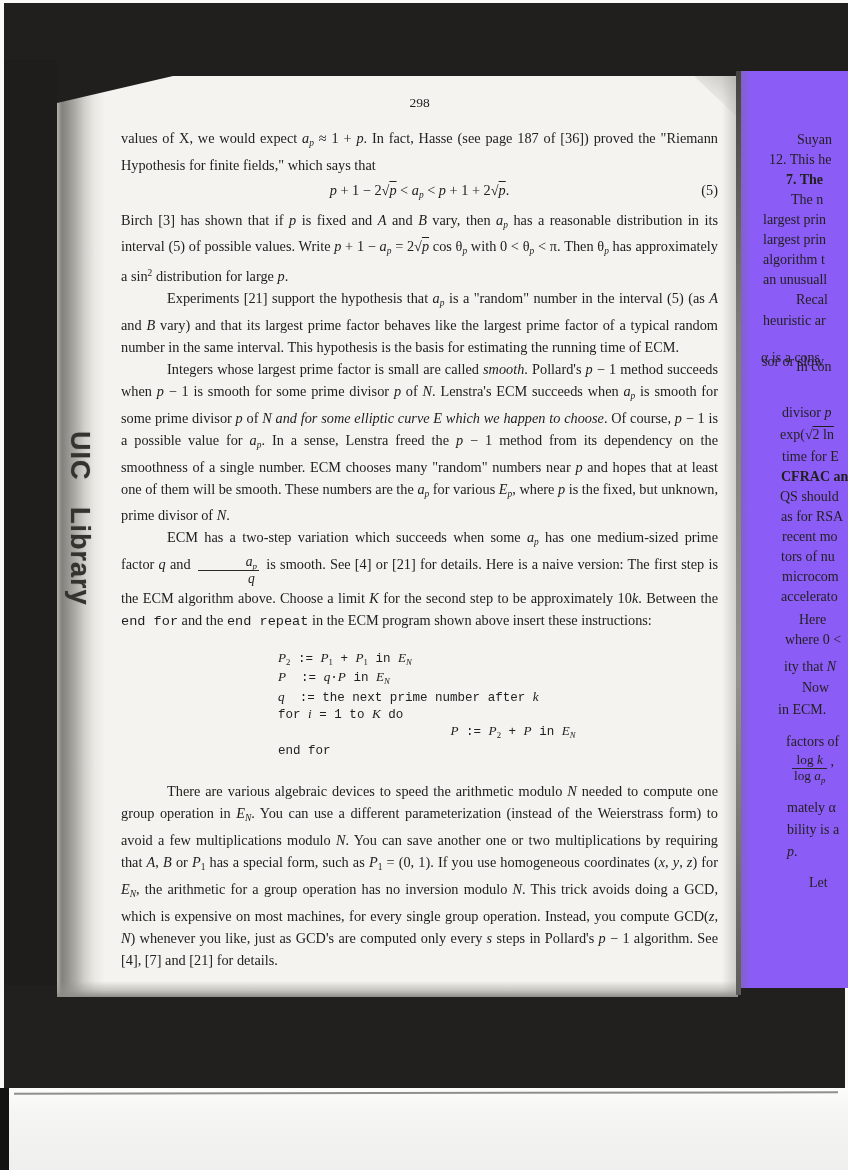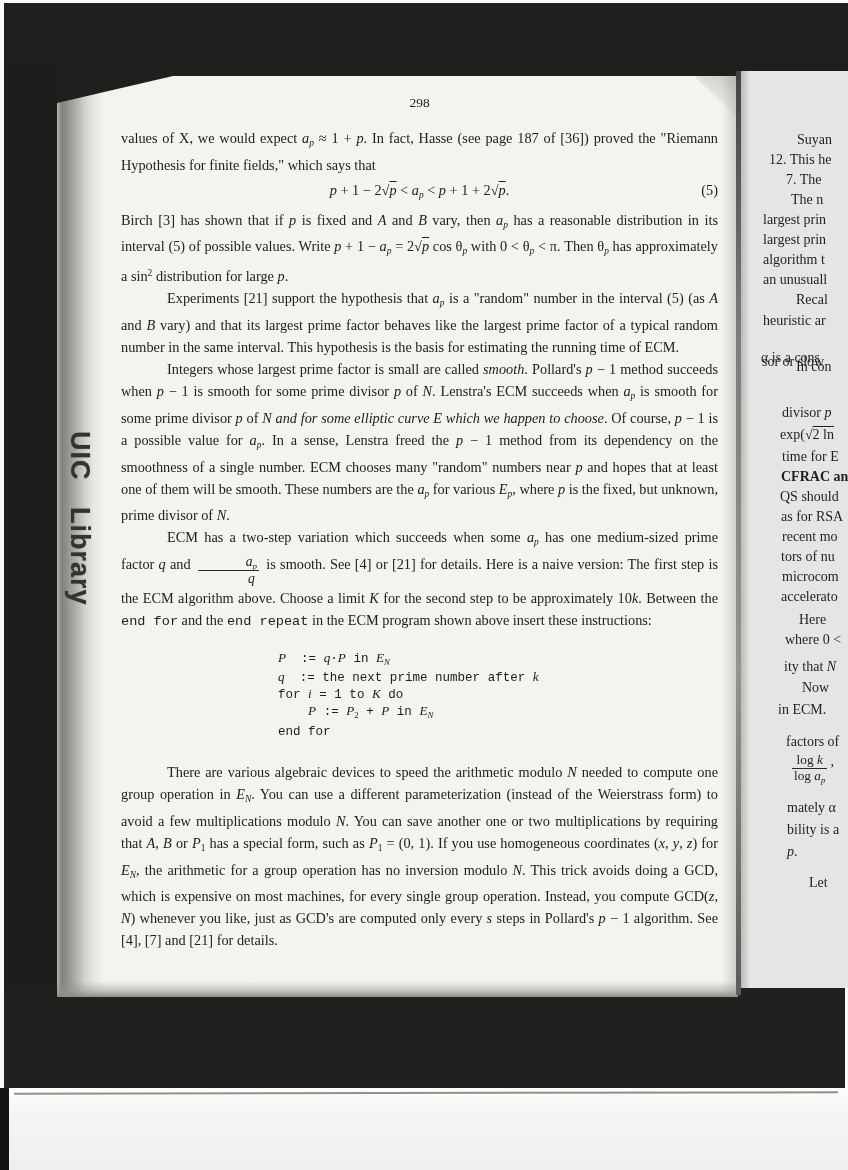--- a/index.html
+++ b/index.html
@@ -24,35 +24,35 @@
   #main-right-shade{right:0;top:0;width:16px;height:100%;
      background:linear-gradient(90deg,rgba(170,168,162,0),rgba(170,168,162,.55));}
   #main-bottom-shade{left:0;bottom:0;width:100%;height:16px;
      background:linear-gradient(180deg,rgba(150,148,142,0),rgba(150,148,142,.5) 60%,#8f8d87 100%);}
   #curl-corner{left:637px;top:0;width:44px;height:42px;
      background:linear-gradient(215deg,#b9b8b4 0%,#dddcd8 40%,#f4f3ef 75%);
      clip-path:polygon(100% 0,0 0,100% 100%);opacity:.85;}
   
   #gutter{left:736px;top:71px;width:5px;height:924px;
      background:linear-gradient(180deg,#44433f,#7d7c78 28%,#94938d 65%,#5d5c58 100%);}
-  #right-page{left:741px;top:71px;width:107px;height:917px;background:#e5e5e5;overflow:hidden;}
+  #right-page{left:741px;top:71px;width:107px;height:917px;background:#8b5cf6;overflow:hidden;}
   #right-left-shade{left:0;top:0;width:9px;height:100%;
      background:linear-gradient(90deg,rgba(110,108,102,.35),rgba(110,108,102,0));}
   .rline{position:absolute;white-space:nowrap;font-size:14px;line-height:18px;color:#211f1e;}
   
   #page-number{left:121px;top:95px;width:597px;text-align:center;font-size:13.5px;color:#222;}
   #text-column{left:121px;top:127px;width:597px;font-size:14.3px;line-height:22px;
      color:#222120;text-align:justify;}
   #text-column p{margin:0;}
   #text-column p.ind{text-indent:46px;}
   .eq{position:relative;text-align:center;margin:3px 0;}
   .eq .eq-num{position:absolute;right:0;top:0;}
   .codeblk{margin:17px 0 21px 157px;font-size:13.2px;line-height:16px;text-align:left;}
   .it{font-style:italic;}
-  .bd{font-weight:400;margin-top:24px;}
+  .bd{font-weight:700;margin-top:24px;}
   .mono{font-family:"Liberation Mono","DejaVu Sans Mono",monospace;font-size:.95em;}
   .sub{font-size:.66em;vertical-align:-0.3em;}
   .sup{font-size:.66em;vertical-align:0.5em;}
   .rad{text-decoration:overline;}
   .frac{display:inline-block;text-align:center;vertical-align:-1.05em;line-height:1.12;
         font-size:.95em;margin:0 3px;}
   .frac .den{display:block;border-top:1px solid #2a2928;padding:0 2px;}
   .frac .num{display:block;padding:0 2px;}
   
   #copier-margin{left:0;top:1088px;width:848px;height:82px;
@@ -122,24 +122,25 @@
   <div class="abs" id="page-number">298</div>
 
   <div class="abs" id="text-column">
       <p><span>values of X, we would expect </span><span class="it">a</span><span class="it sub">p</span><span> ≈ 1 + </span><span class="it">p</span><span>. In fact, Hasse (see page 187 of [36]) proved the "Riemann Hypothesis for finite fields," which says that</span></p>
       <div class="eq"><span class="it">p</span><span> + 1 − 2√</span><span class="it rad">p</span><span> &lt; </span><span class="it">a</span><span class="it sub">p</span><span> &lt; </span><span class="it">p</span><span> + 1 + 2√</span><span class="it rad">p</span><span>.</span><span class="eq-num">(5)</span></div>
       <p><span>Birch [3] has shown that if </span><span class="it">p</span><span> is fixed and </span><span class="it">A</span><span> and </span><span class="it">B</span><span> vary, then </span><span class="it">a</span><span class="it sub">p</span><span> has a reasonable distribution in its interval (5) of possible values. Write </span><span class="it">p</span><span> + 1 − </span><span class="it">a</span><span class="it sub">p</span><span> = 2√</span><span class="it rad">p</span><span> cos θ</span><span class="it sub">p</span><span> with 0 &lt; θ</span><span class="it sub">p</span><span> &lt; π. Then θ</span><span class="it sub">p</span><span> has approximately a sin</span><span class="sup">2</span><span> distribution for large </span><span class="it">p</span><span>.</span></p>
       <p class="ind"><span>Experiments [21] support the hypothesis that </span><span class="it">a</span><span class="it sub">p</span><span> is a "random" number in the interval (5) (as </span><span class="it">A</span><span> and </span><span class="it">B</span><span> vary) and that its largest prime factor behaves like the largest prime factor of a typical random number in the same interval. This hypothesis is the basis for estimating the running time of ECM.</span></p>
       <p class="ind"><span>Integers whose largest prime factor is small are called </span><span class="it">smooth</span><span>. Pollard's </span><span class="it">p</span><span> − 1 method succeeds when </span><span class="it">p</span><span> − 1 is smooth for some prime divisor </span><span class="it">p</span><span> of </span><span class="it">N</span><span>. Lenstra's ECM succeeds when </span><span class="it">a</span><span class="it sub">p</span><span> is smooth for some prime divisor </span><span class="it">p</span><span> of </span><span class="it">N</span><span> </span><span class="it">and for some elliptic curve E which we happen to choose</span><span>. Of course, </span><span class="it">p</span><span> − 1 is a possible value for </span><span class="it">a</span><span class="it sub">p</span><span>. In a sense, Lenstra freed the </span><span class="it">p</span><span> − 1 method from its dependency on the smoothness of a single number. ECM chooses many "random" numbers near </span><span class="it">p</span><span> and hopes that at least one of them will be smooth. These numbers are the </span><span class="it">a</span><span class="it sub">p</span><span> for various </span><span class="it">E</span><span class="it sub">p</span><span>, where </span><span class="it">p</span><span> is the fixed, but unknown, prime divisor of </span><span class="it">N</span><span>.</span></p>
       <p class="ind"><span>ECM has a two-step variation which succeeds when some </span><span class="it">a</span><span class="it sub">p</span><span> has one medium-sized prime factor </span><span class="it">q</span><span> and </span><span class="frac"><span class="num"><span class="it">a</span><span class="sub it">p</span></span><span class="den"><span class="it">q</span></span></span><span> is smooth. See [4] or [21] for details. Here is a naive version: The first step is the ECM algorithm above. Choose a limit </span><span class="it">K</span><span> for the second step to be approximately 10</span><span class="it">k</span><span>. Between the </span><span class="mono">end for</span><span> and the </span><span class="mono">end repeat</span><span> in the ECM program shown above insert these instructions:</span></p>
       <div class="codeblk">
+        <div style="white-space: pre;"><span class="it">P</span><span class="sub">2</span><span class="mono"> := </span><span class="it">P</span><span class="sub">1</span><span class="mono"> + </span><span class="it">P</span><span class="sub">1</span><span class="mono"> in </span><span class="it">E</span><span class="it sub">N</span></div>
         <div style="white-space: pre;"><span class="it">P</span><span class="mono">  := </span><span class="it">q</span><span class="mono">·</span><span class="it">P</span><span class="mono"> in </span><span class="it">E</span><span class="it sub">N</span></div>
         <div style="white-space: pre;"><span class="it">q</span><span class="mono">  := the next prime number after </span><span class="it">k</span></div>
         <div style="white-space: pre;"><span class="mono">for </span><span class="it">i</span><span class="mono"> = 1 to </span><span class="it">K</span><span class="mono"> do</span></div>
-        <div style="white-space: pre;"><span class="mono">    </span><span class="it">P</span><span class="mono"> := </span><span class="it">P</span><span class="sub">2</span><span class="mono"> + </span><span class="it">P</span><span class="mono"> in </span><span class="it">E</span><span class="it sub">N</span></div>
+        <div style="white-space: pre; text-align: center;"><span class="mono">    </span><span class="it">P</span><span class="mono"> := </span><span class="it">P</span><span class="sub">2</span><span class="mono"> + </span><span class="it">P</span><span class="mono"> in </span><span class="it">E</span><span class="it sub">N</span></div>
         <div style="white-space: pre;"><span class="mono">end for</span></div>
       </div>
       <p class="ind"><span>There are various algebraic devices to speed the arithmetic modulo </span><span class="it">N</span><span> needed to compute one group operation in </span><span class="it">E</span><span class="it sub">N</span><span>. You can use a different parameterization (instead of the Weierstrass form) to avoid a few multiplications modulo </span><span class="it">N</span><span>. You can save another one or two multiplications by requiring that </span><span class="it">A</span><span>, </span><span class="it">B</span><span> or </span><span class="it">P</span><span class="sub">1</span><span> has a special form, such as </span><span class="it">P</span><span class="sub">1</span><span> = (0, 1). If you use homogeneous coordinates (</span><span class="it">x</span><span>, </span><span class="it">y</span><span>, </span><span class="it">z</span><span>) for </span><span class="it">E</span><span class="it sub">N</span><span>, the arithmetic for a group operation has no inversion modulo </span><span class="it">N</span><span>. This trick avoids doing a GCD, which is expensive on most machines, for every single group operation. Instead, you compute GCD(</span><span class="it">z</span><span>, </span><span class="it">N</span><span>) whenever you like, just as GCD's are computed only every </span><span class="it">s</span><span> steps in Pollard's </span><span class="it">p</span><span> − 1 algorithm. See [4], [7] and [21] for details.</span></p>
     </div>
 
   <div class="abs" id="copier-margin"></div>
   <div class="abs" id="artifact-line"></div>
   <div class="abs" id="artifact-bar"></div>
 </div>
 

